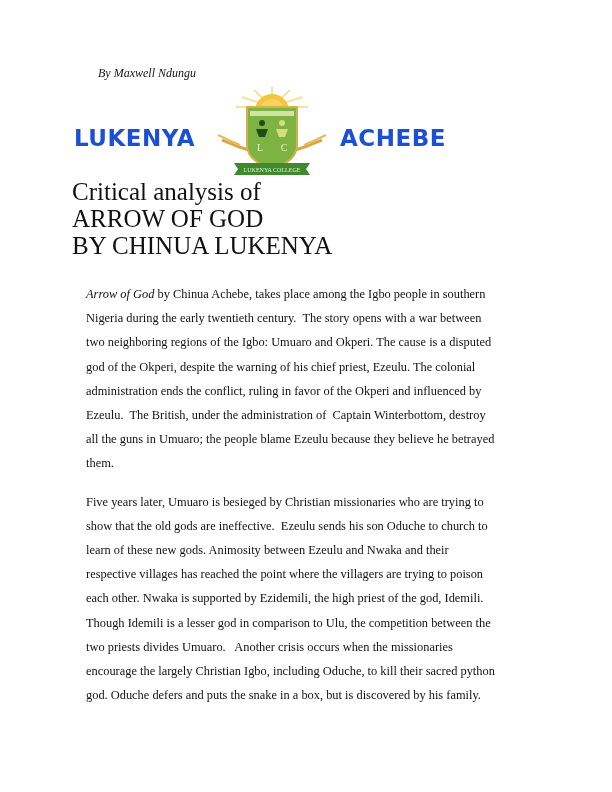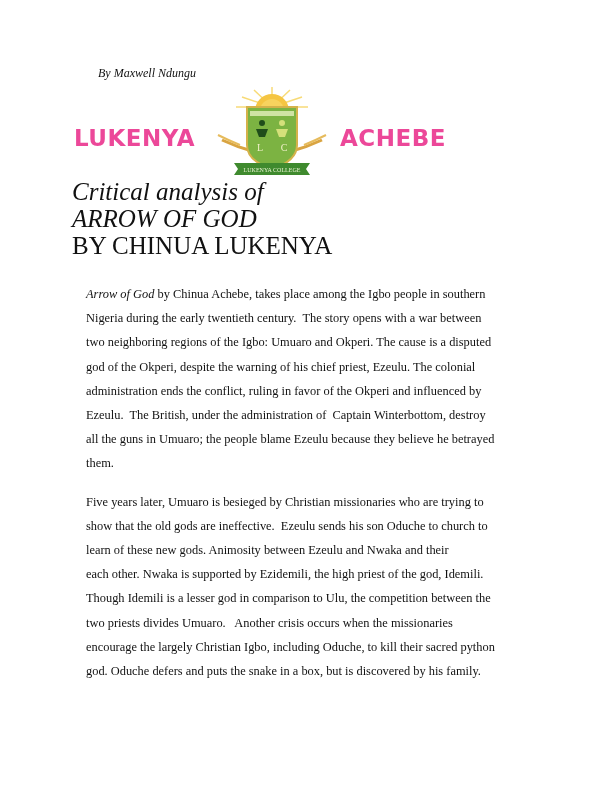--- a/index.html
+++ b/index.html
@@ -29,21 +29,21 @@
       top: 85px;
       width: 400px;
       height: 95px;
     }
     .logo-word {
       position: absolute;
       top: 40px;
       font-family: "DejaVu Sans", "Liberation Sans", sans-serif;
       font-weight: bold;
       font-size: 23px;
-      color: #ec4899;
+      color: #1d4ed8;
       letter-spacing: 0.5px;
     }
     .logo-word.left { left: 2px; }
     .logo-word.right { left: 268px; }
     .logo-crest {
       position: absolute;
       left: 140px;
       top: 0px;
       width: 120px;
       height: 95px;
@@ -52,21 +52,21 @@
       position: absolute;
       left: 72px;
       top: 178px;
     }
     .title-line {
       display: block;
       font-size: 25px;
       line-height: 27px;
       color: #111111;
     }
-    .title-line.italic { font-style: italic; }
+    .title-line.italic { }
     .body-text {
       position: absolute;
       left: 72px;
       top: 268px;
       width: 480px;
       font-size: 12.4px;
       line-height: 24.2px;
       color: #111111;
     }
     .body-text p {
@@ -140,19 +140,20 @@
     <span class="line">god of the Okperi, despite the warning of his chief priest, Ezeulu. The colonial</span>
     <span class="line">administration ends the conflict, ruling in favor of the Okperi and influenced by</span>
     <span class="line">Ezeulu.  The British, under the administration of  Captain Winterbottom, destroy</span>
     <span class="line">all the guns in Umuaro; the people blame Ezeulu because they believe he betrayed</span>
     <span class="line">them.</span>
   </p>
   <p>
     <span class="line">Five years later, Umuaro is besieged by Christian missionaries who are trying to</span>
     <span class="line">show that the old gods are ineffective.  Ezeulu sends his son Oduche to church to</span>
     <span class="line">learn of these new gods. Animosity between Ezeulu and Nwaka and their</span>
+    <span class="line">respective villages has reached the point where the villagers are trying to poison</span>
     <span class="line">each other. Nwaka is supported by Ezidemili, the high priest of the god, Idemili.</span>
     <span class="line">Though Idemili is a lesser god in comparison to Ulu, the competition between the</span>
     <span class="line">two priests divides Umuaro.   Another crisis occurs when the missionaries</span>
     <span class="line">encourage the largely Christian Igbo, including Oduche, to kill their sacred python</span>
     <span class="line">god. Oduche defers and puts the snake in a box, but is discovered by his family.</span>
   </p>
 </div>
 
 </body></html>

